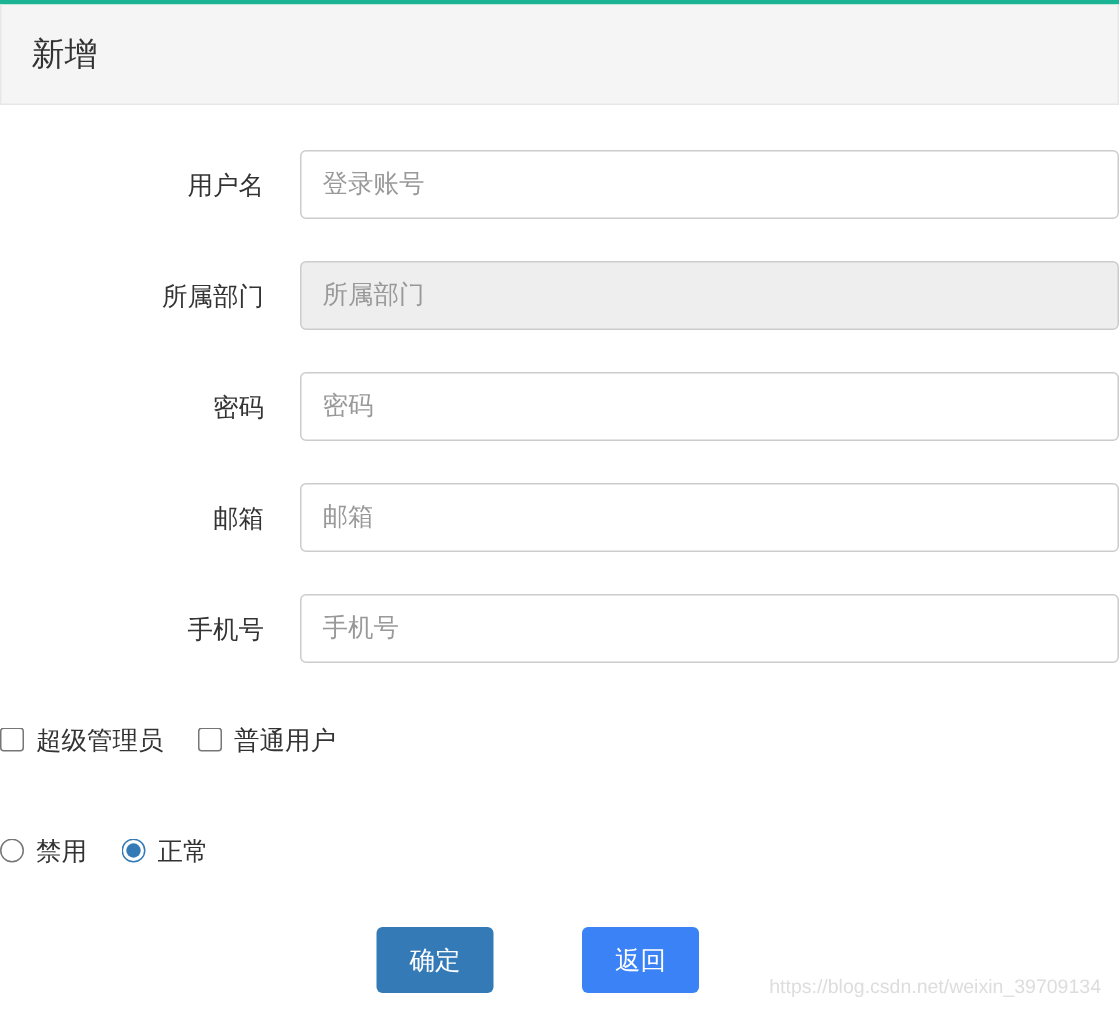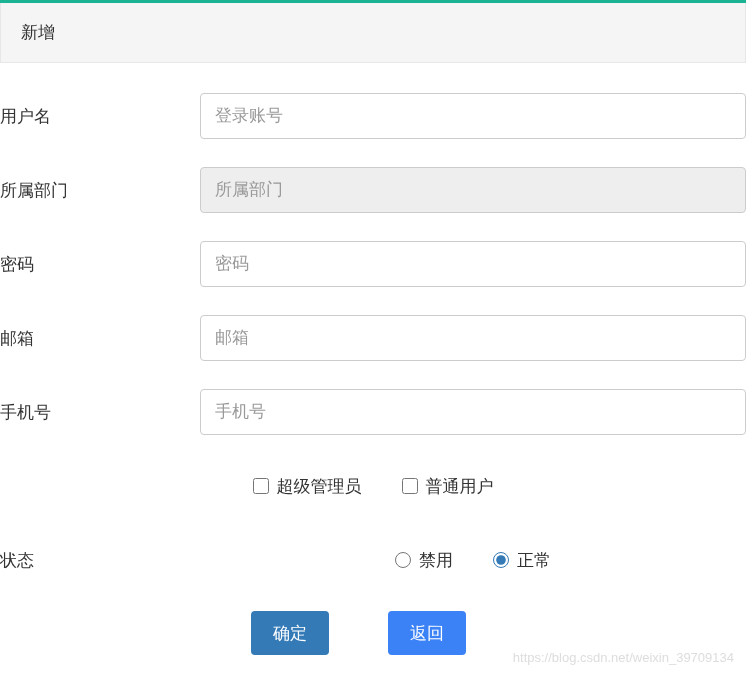--- a/index.html
+++ b/index.html
@@ -19,34 +19,34 @@
     .top-border {
       height: 3px;
       background: #1ab394;
       width: 100%;
     }
     .page-header {
       background: #f5f5f5;
       border: 1px solid #e7e7e7;
       border-top: none;
       padding: 18px 20px;
-      font-size: 17px;
+      font-size: 22px;
       color: #333;
     }
     .form-container {
       padding: 30px 0 0 0;
     }
     .form-row {
       display: flex;
       align-items: center;
       margin-bottom: 28px;
     }
     .form-label {
       width: 200px;
-      text-align: left;
+      text-align: right;
       padding-right: 24px;
       font-size: 17px;
       color: #333;
     }
     .form-control-wrap {
       flex: 1;
     }
     .form-input {
       width: 100%;
       height: 46px;
@@ -62,23 +62,22 @@
     }
     .form-input:disabled,
     .form-input.readonly {
       background: #eee;
       cursor: not-allowed;
     }
     .checkbox-group,
     .radio-group {
       display: flex;
       align-items: center;
-      gap: 40px;
+      gap: 23px;
       height: 46px;
-      justify-content: center;
     }
     .checkbox-item,
     .radio-item {
       display: flex;
       align-items: center;
       gap: 8px;
       cursor: pointer;
     }
     .checkbox-item input[type="checkbox"] {
       width: 16px;
@@ -181,21 +180,20 @@
         </label>
         <label class="checkbox-item">
           <input type="checkbox" style="">
           <span>普通用户</span>
         </label>
       </div>
     </div>
   </div>
 
   <div class="form-row">
-    <div class="form-label">状态</div>
     <div class="form-control-wrap">
       <div class="radio-group">
         <label class="radio-item">
           <input type="radio" name="status" style="">
           <span>禁用</span>
         </label>
         <label class="radio-item">
           <input type="radio" name="status" checked="" style="">
           <span>正常</span>
         </label>

